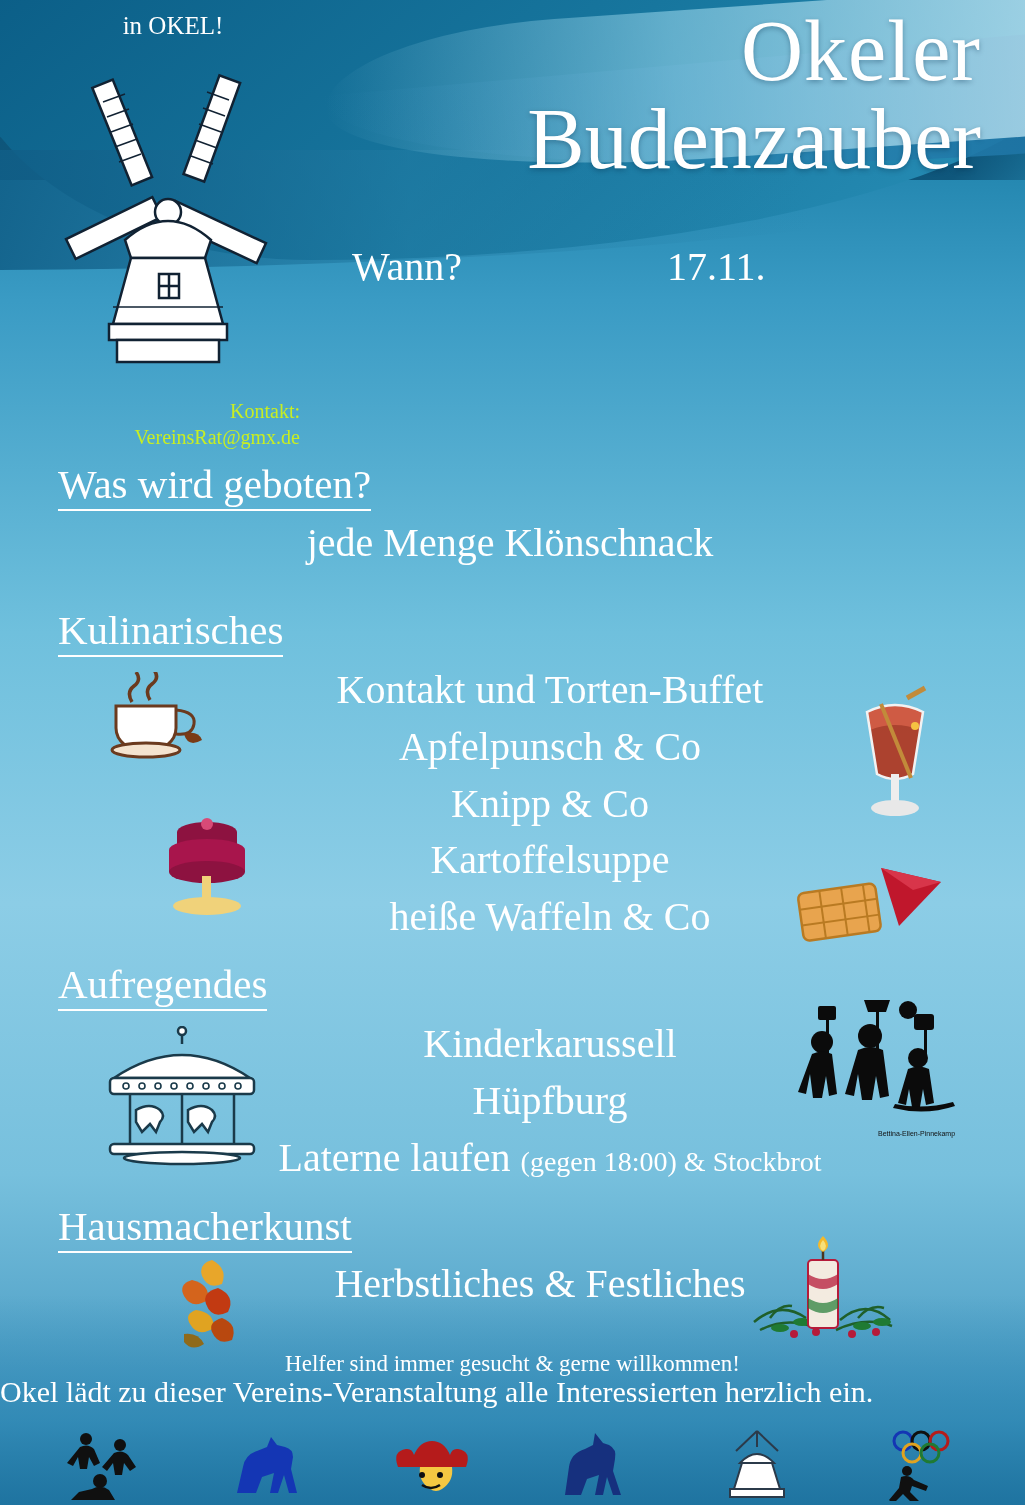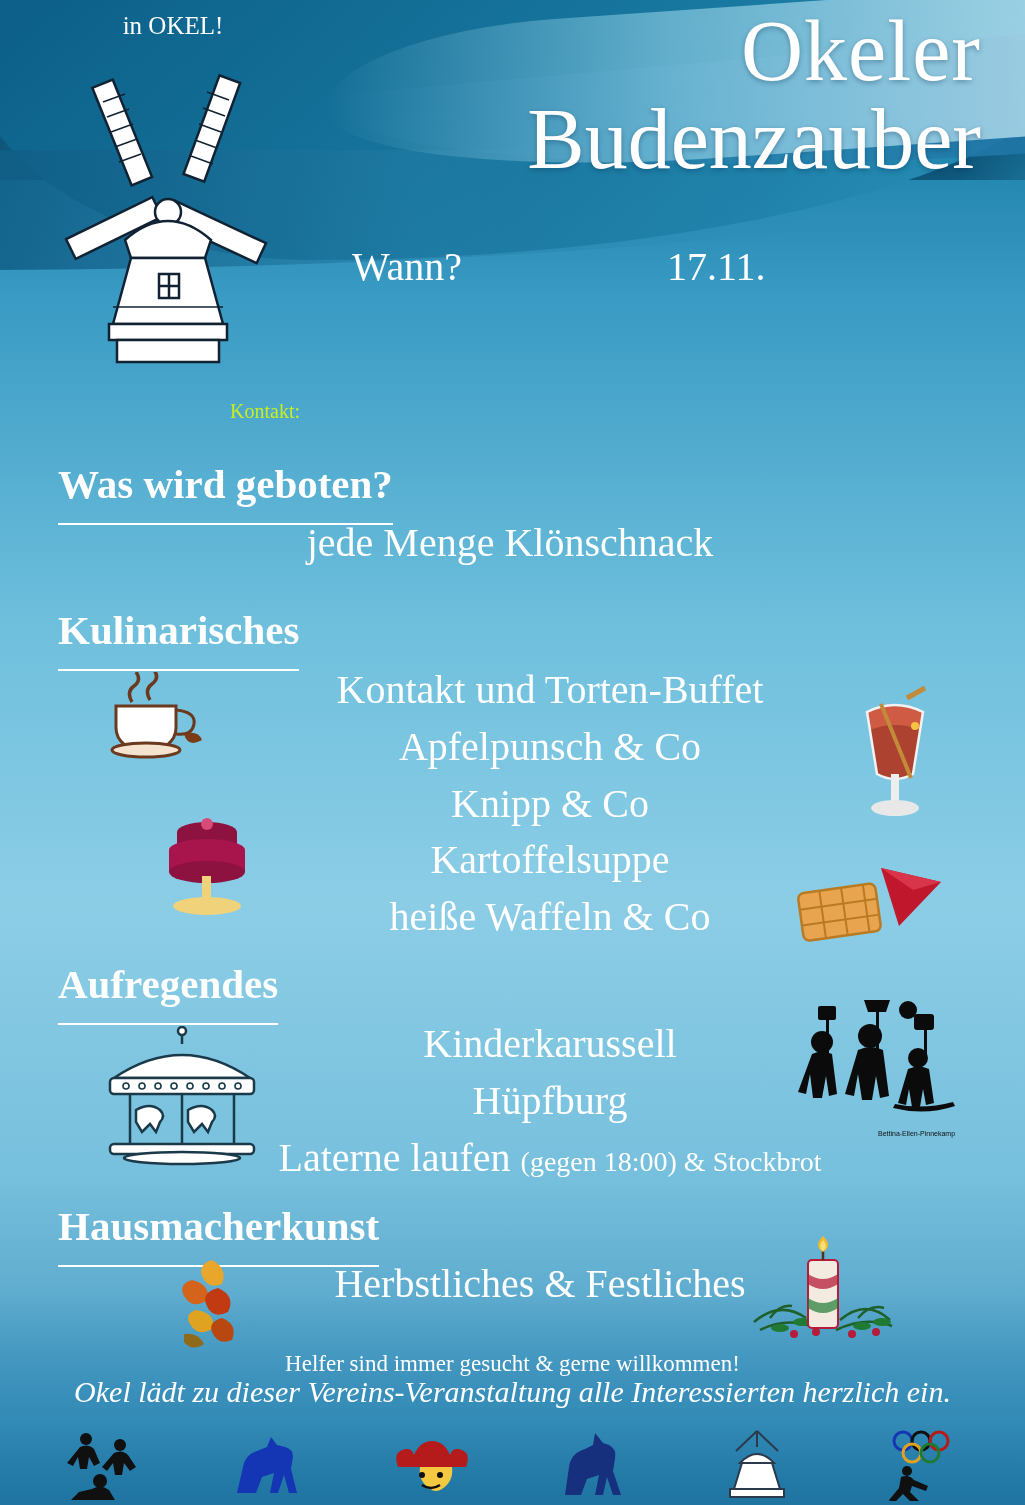--- a/index.html
+++ b/index.html
@@ -130,24 +130,23 @@
   .facts .row { display: flex; }
   .facts .q { width: 315px; }
   .facts .a { flex: 1; }
 
   
   .section-head {
     position: absolute;
     color: #ffffff;
     font-size: 41px;
     border-bottom: 2px solid #ffffff;
-    padding-bottom: 16px;
+    padding-bottom: 2px;
     line-height: 1.1;
     white-space: nowrap;
-    font-weight: bold;
   }
   .lines {
     position: absolute;
     color: #ffffff;
     text-align: center;
     font-size: 40px;
     line-height: 1.42;
   }
 
   #h-geboten { left: 58px; top: 462px; }
@@ -160,24 +159,22 @@
   #l-aufregend { left: 200px; top: 1016px; width: 700px; }
   #l-aufregend .small { font-size: 28px; }
 
   #h-haus { left: 58px; top: 1204px; }
   #l-haus { left: 180px; top: 1256px; width: 720px; }
 
   
   .footer1 {
     position: absolute;
     left: 0; right: 0; top: 1375px;
-    text-align: center;
     color: #ffffff;
     font-size: 30px;
-    font-style: italic;
   }
   .footer2 {
     position: absolute;
     left: 0; right: 0; top: 1351px;
     text-align: center;
     color: #ffffff;
     font-size: 23px;
   }
   .logobar {
     position: absolute;
@@ -256,20 +253,21 @@
 
         <g stroke-width="1.4">
           <line x1="58" y1="245" x2="168" y2="245"></line>
         </g>
       </g>
     </svg>
   </div>
 
   <div class="contact">
     <div>Kontakt:</div>
+    <div>VereinsRat@gmx.de</div>
   </div>
 
   <div class="title">
     <span class="l1">Okeler</span>
     <span class="l2">Budenzauber</span>
   </div>
 
   <div class="facts">
     <div class="row">
       <div class="q">Wann?</div>

